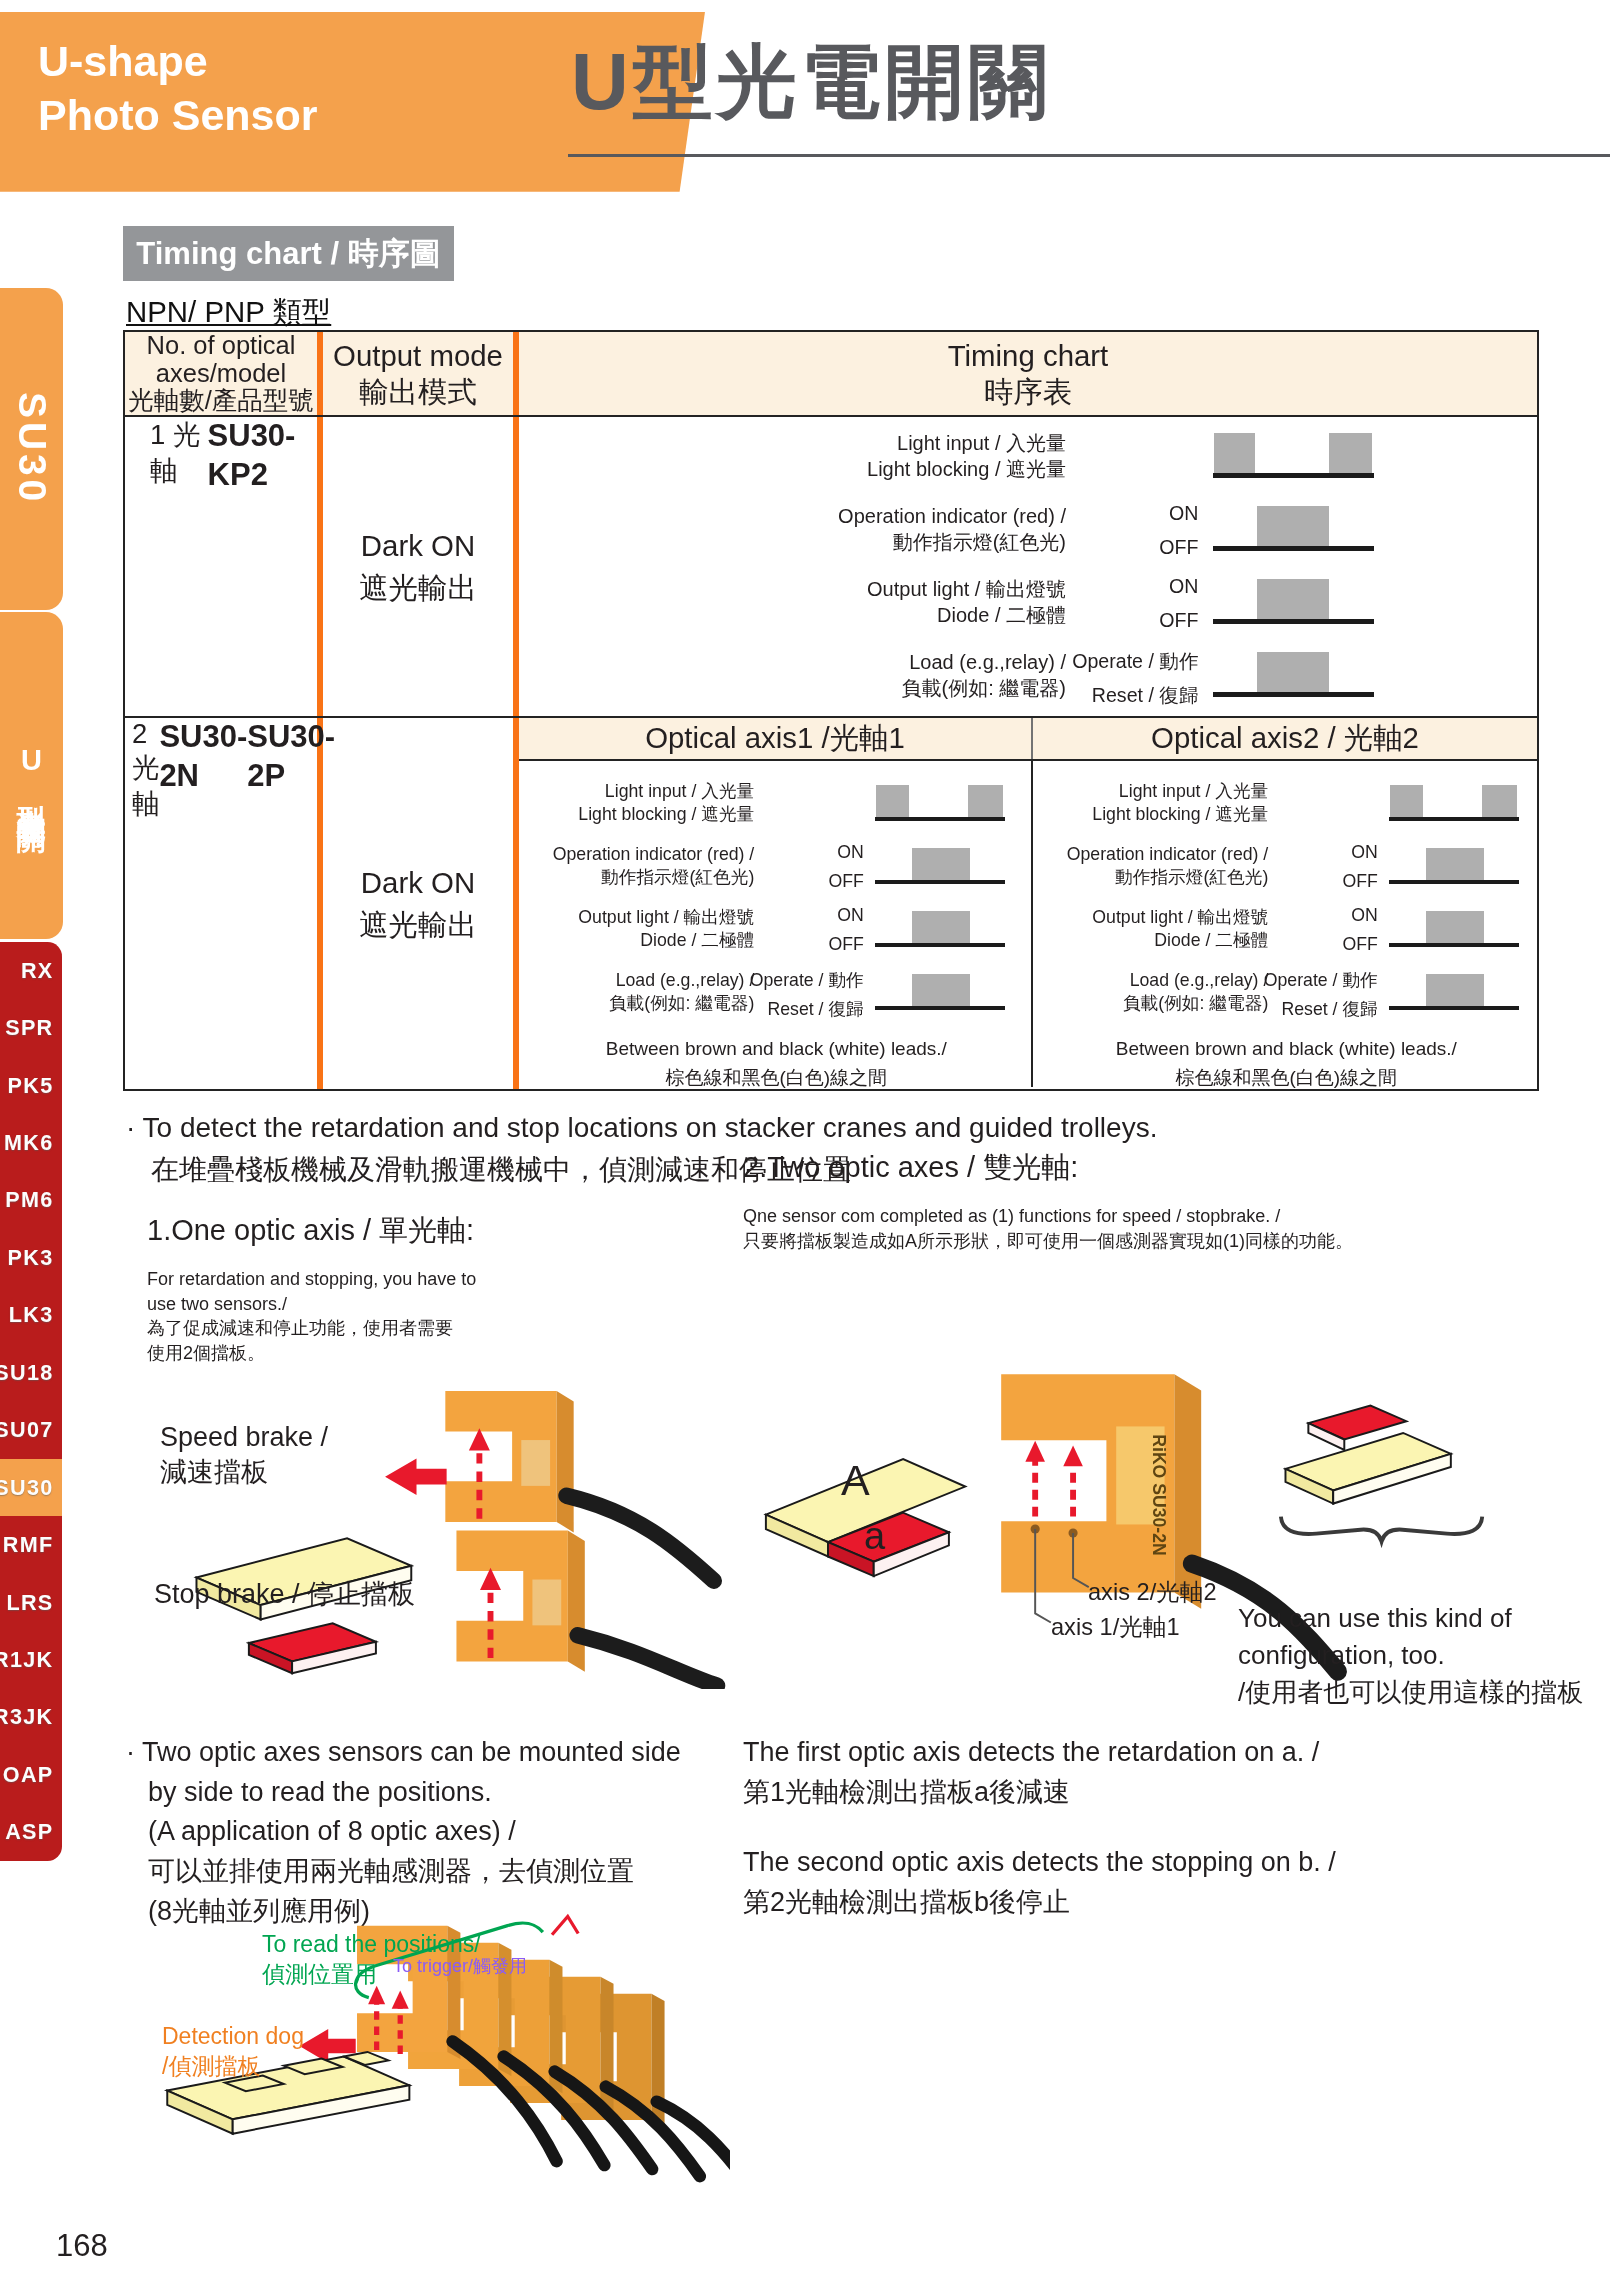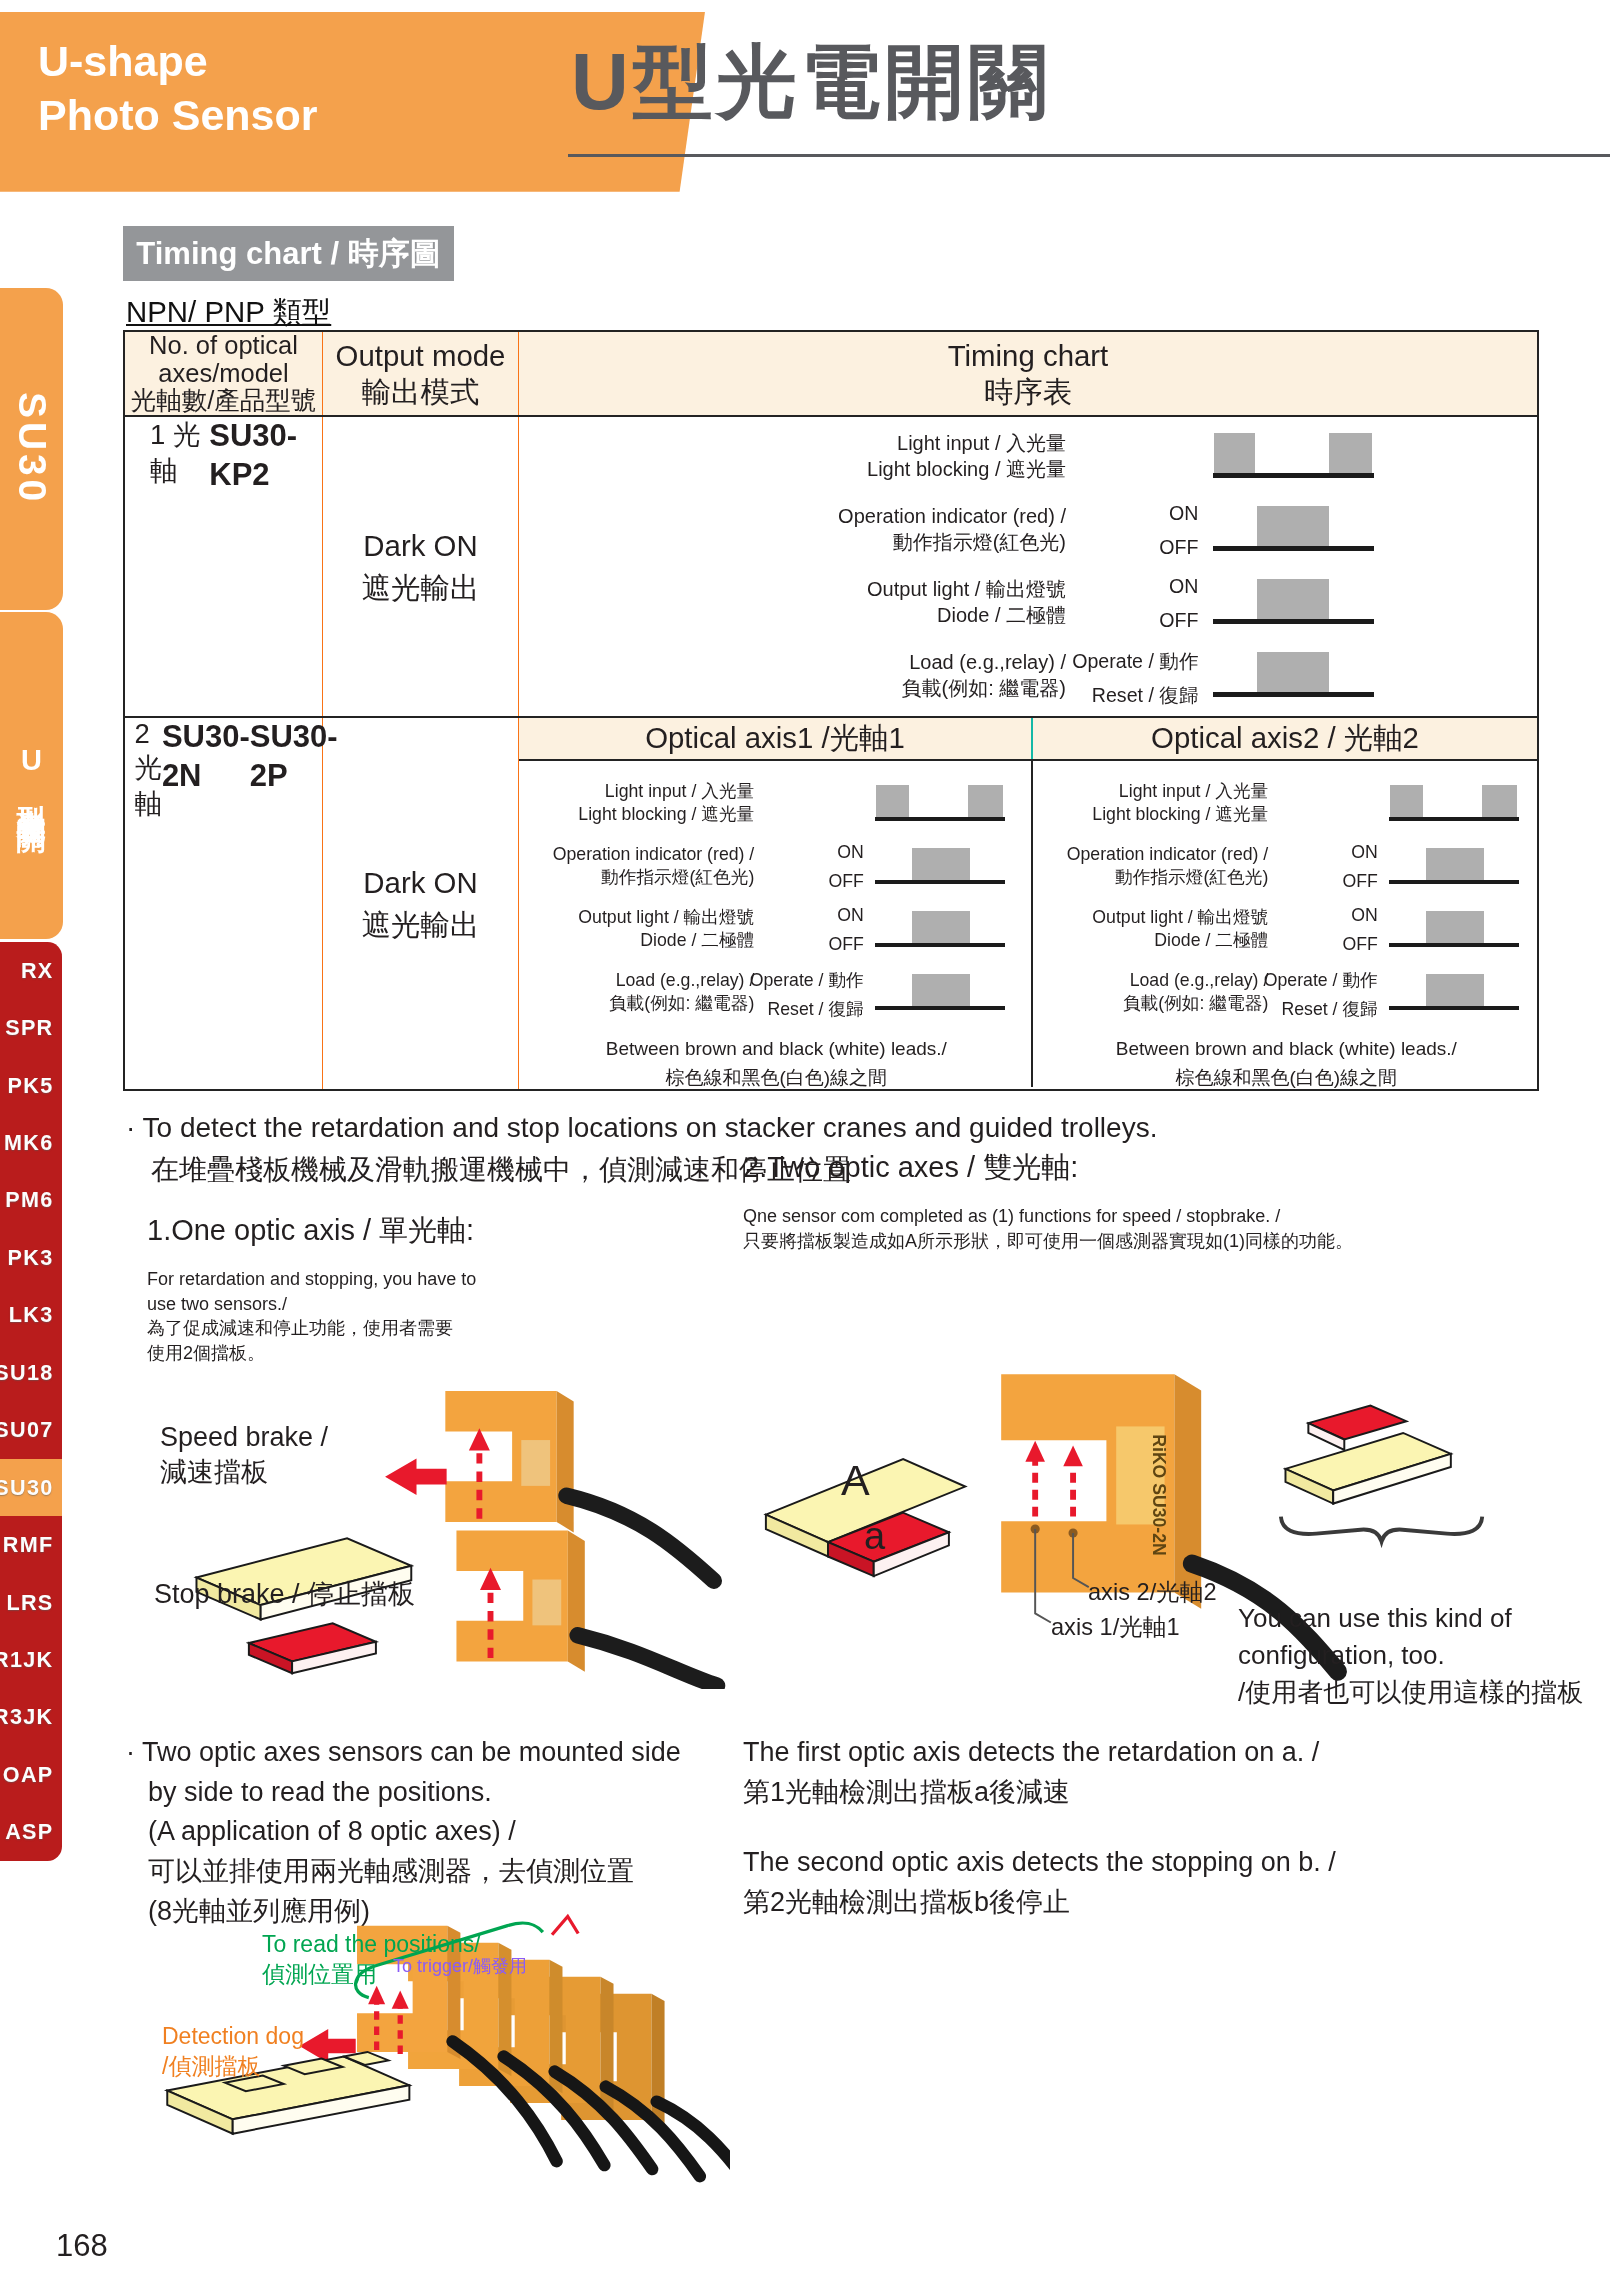--- a/index.html
+++ b/index.html
@@ -36,21 +36,21 @@
   
   #sec-label { position:absolute; left:123px; top:226px; width:331px; height:55px; background:#949699;
     color:#fff; font-size:31px; font-weight:600; display:flex; align-items:center; justify-content:center; }
   #npn-note { position:absolute; left:126px; top:293px; font-size:29.4px; font-weight:500; color:#111;text-decoration:underline; }
 
   
   #tbl { position:absolute; left:123px; top:330px; width:1416px; height:761px; border:2px solid #232323; }
   .trow { display:flex; width:100%; }
   #thead { height:85px; background:#FCF1E0; border-bottom:2px solid #232323; }
   .hc { display:flex; flex-direction:column; align-items:center; justify-content:center; text-align:center; font-weight:500; }
-  .c-sep { border-right:1px solid #f97316; }
+  .c-sep { border-right:6px solid #f97316; }
   .w1 { width:198px; } .w2 { width:196px; } .w3 { flex:1; }
   #thead .hc1 { font-size:25.5px; line-height:1.08; }
   #thead .hc2, #thead .hc3 { font-size:29.4px; line-height:1.2; }
   #trow1 { height:301px; border-bottom:2px solid #232323; }
   #trow2 { height:371px; }
   .cell-model { display:flex; justify-content:center; padding-left:25px; }
   .cell-model .ax { font-size:27.5px; margin-bottom:5.2px; }
   .cell-model .md { font-size:31px; font-weight:bold; line-height:1.25; }
   .cell-mode { display:flex; flex-direction:column; align-items:center; justify-content:center; font-size:29.4px; line-height:1.4; }
   
@@ -68,21 +68,21 @@
   .r1 .sig-tags { width:143px; font-size:19.6px; }
   .r1 .t-on { top:6.5px; } .r1 .t-off { top:41px; }
   .r1 .wave { width:165px; margin-left:3.9px; }
   .r1 .base { left:0; width:161px; top:51px; height:4.6px; }
   .r1 .blk { height:41px; top:10.5px; }
   .r1 .b1 { left:1.3px; width:41px; } .r1 .b2 { left:116px; width:43px; }
   .r1 .bp { left:44px; width:72px; }
   
   #axheads { display:flex; height:43px; border-bottom:2px solid #232323; background:#FCF1E0; }
   #axheads .ah { display:flex; align-items:center; justify-content:center; font-size:29.4px; font-weight:500; }
-  #axheads .ah1 { width:514px; border-right:2px solid #14b8a6; }
+  #axheads .ah1 { width:514px; border-right:2px solid #737373; }
   #axheads .ah2 { flex:1; }
   #panels { display:flex; height:326px; }
   .panel { padding:14.4px 0 0 18.3px; }
   .panel1 { width:514px; border-right:2px solid #232323; }
   .panel2 { flex:1; }
   .r2 .sig { height:63px; }
   .r2 .sig-label { width:217px; font-size:17.7px; padding-top:4.6px; }
   .r2 .sig-tags { width:118px; font-size:17.7px; }
   .r2 .t-on { top:3.3px; right:8.5px; } .r2 .t-off { top:33px; right:8.5px; }
   .r2 .wave { width:132px; margin-left:2.6px; }

